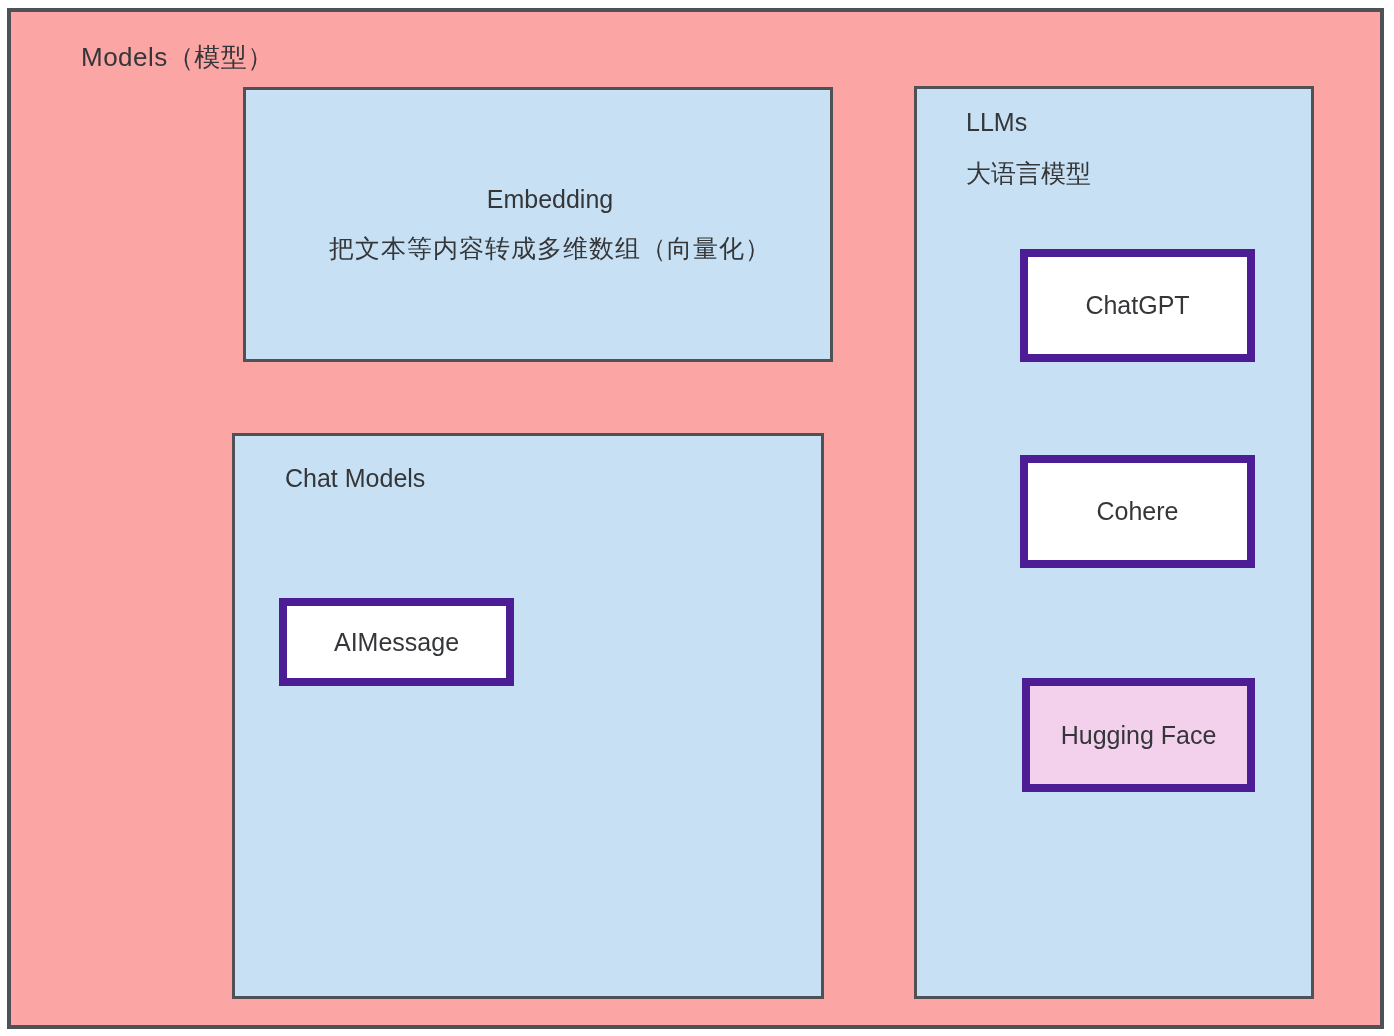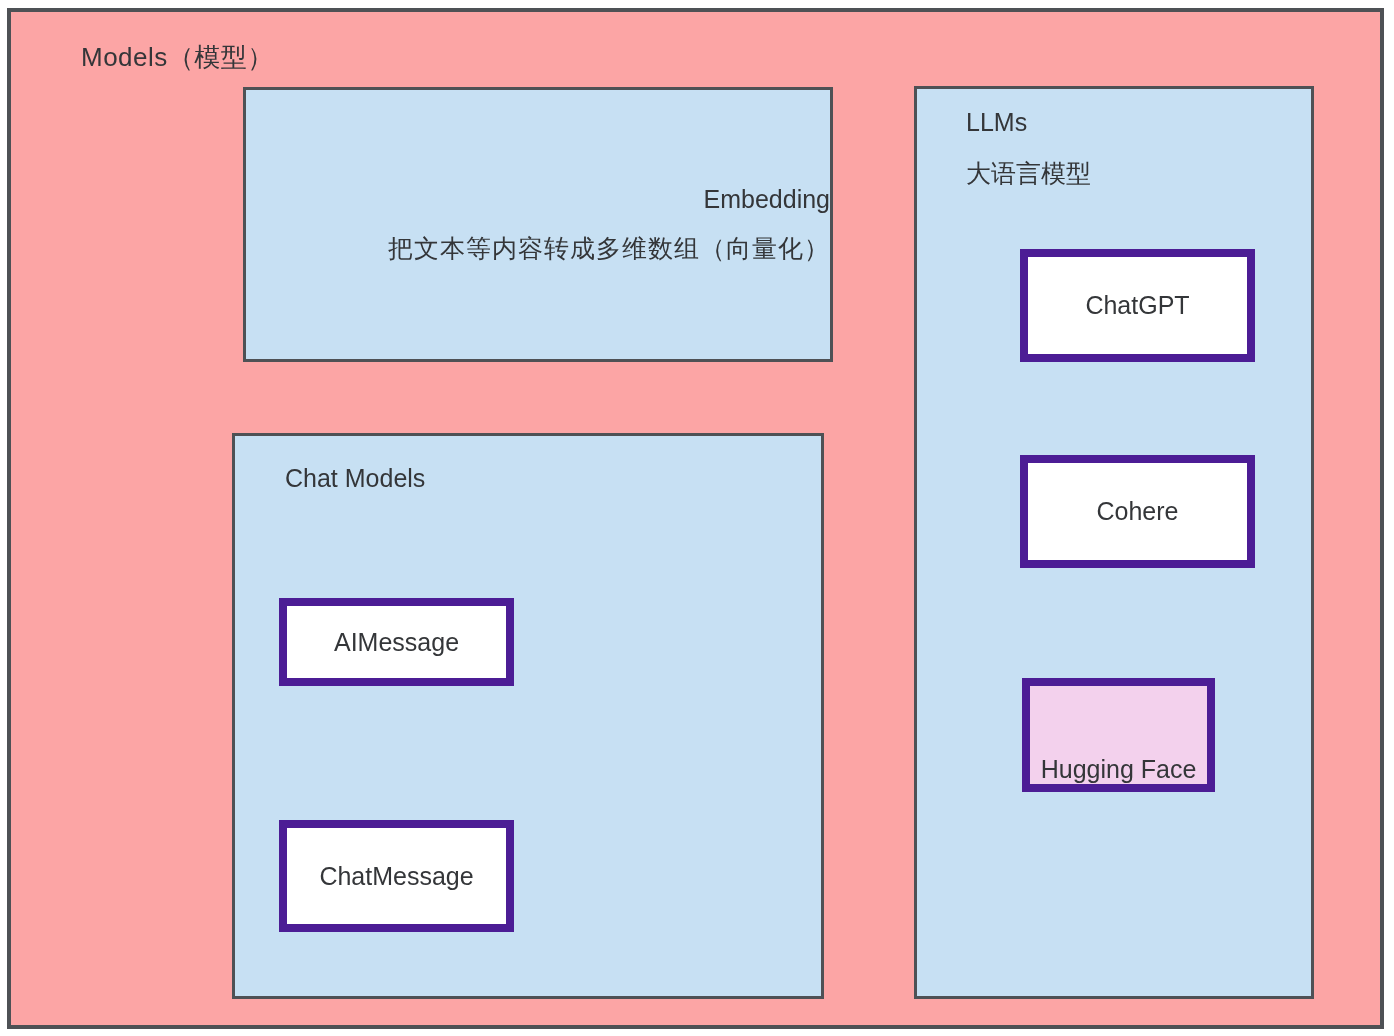--- a/index.html
+++ b/index.html
@@ -39,21 +39,21 @@
     border: 3px solid #4e5155;
     padding-left: 24px;
   }
   .box-embedding {
     left: 232px;
     top: 75px;
     width: 590px;
     height: 275px;
     display: flex;
     flex-direction: column;
-    align-items: flex-end;
+    align-items: center;
     justify-content: center;
     gap: 18px;
   }
   .box-embedding .line1 { font-size: 25px; }
   .box-embedding .line2 { font-size: 25px; letter-spacing: 1px; }
   .box-chat-models {
     left: 221px;
     top: 421px;
     width: 592px;
     height: 566px;
@@ -86,43 +86,40 @@
   }
   .node.pink { background: #f3d1ed; }
   
   .node-aimessage     { left: 44px;  top: 162px; width: 235px; height: 88px; }
   .node-systemmessage { left: 308px; top: 163px; width: 235px; height: 112px; }
   .node-chatmessage   { left: 44px;  top: 384px; width: 235px; height: 112px; }
   .node-humanmessage  { left: 308px; top: 384px; width: 235px; height: 112px; }
   
   .node-chatgpt      { left: 103px; top: 160px; width: 235px; height: 113px; }
   .node-cohere       { left: 103px; top: 366px; width: 235px; height: 113px; }
-  .node-huggingface  { left: 105px; top: 589px; width: 193px; height: 114px; align-items: flex-end; }
+  .node-huggingface  { left: 105px; top: 589px; width: 233px; height: 114px; }
 </style>
 </head>
 <body>
 
 <div class="canvas">
   <div class="outer-frame">
 
     <div class="diagram-title">Models（模型）</div>
 
     <div class="blue-box box-embedding">
       <div class="line1">Embedding</div>
       <div class="line2">把文本等内容转成多维数组（向量化）</div>
     </div>
 
     <div class="blue-box box-chat-models">
       <div class="group-title chat-models-title">Chat Models</div>
 
       <div class="node node-aimessage">
         <span>AIMessage</span>
-      </div>
-      <div class="node node-chatmessage">
-        <span>ChatMessage</span>
       </div>
     </div>
 
     <div class="blue-box box-llms">
       <div class="group-title llms-title">LLMs</div>
       <div class="llms-subtitle">大语言模型</div>
 
       <div class="node node-chatgpt">
         <span>ChatGPT</span>
       </div>

